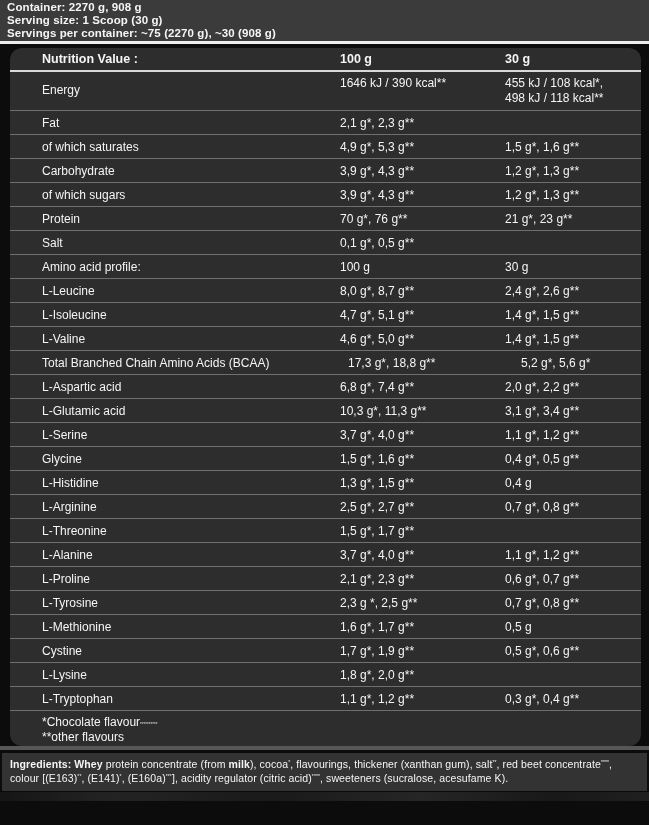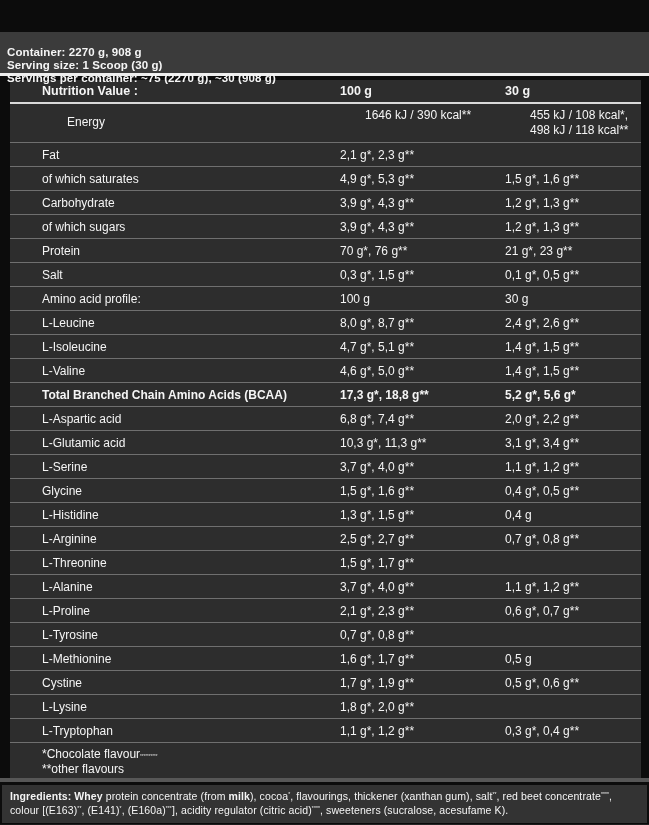--- a/index.html
+++ b/index.html
@@ -19,58 +19,57 @@
     background:var(--page-bg);
     color:var(--text);
     font-family:"Liberation Sans","DejaVu Sans",sans-serif;
     font-size:12px;
     position:relative;
   }
   
   .top-info{
     height:41px;
     background:var(--top-bar-bg);
-    padding:14px 0 0 7px;
+    padding:1px 0 0 7px;
     line-height:13px;
     font-weight:700;
     font-size:11.5px;
     letter-spacing:.1px;
-    margin-top:32px;
   }
   .white-rule{height:3px;background:var(--white-rule);}
   .black-gap{height:4px;background:var(--page-bg);}
   
   .panel{
     margin:0 8px 0 10px;
     background:var(--panel-bg);
+    border-radius:12px;
   }
   .t-row{
     display:grid;
     grid-template-columns:330px 165px 1fr;
     align-items:center;
     min-height:24px;
     height:24px;
   }
   .t-row .cell-label{padding-left:32px;}
   .t-header{
     height:24px;
     border-bottom:2px solid var(--header-rule);
     font-weight:700;
     font-size:12.5px;
   }
   .t-energy{
     height:38px;
     align-items:flex-start;
     padding-top:4px;
-    padding-left:25px;
   }
   .t-energy .cell-label{padding-top:7px;}
   .t-energy .multi{line-height:15px;}
   .rows .t-row{border-top:1px solid var(--divider);}
-  .t-row.bold{font-weight:700;}
+  .t-row.bold{font-weight:400;gap:8px;}
   
   .footnotes{
     border-top:1px solid var(--divider);
     min-height:36px;
     height:36px;
     padding:5px 0 0 32px;
     line-height:13px;
     font-size:12px;
   }
   .tiny{font-size:4.5px;letter-spacing:0;opacity:.85;}
@@ -147,21 +146,20 @@
         <div>3,9 g*, 4,3  g**</div>
         <div>1,2 g*, 1,3 g**</div>
       </div>
       <div class="t-row">
         <div class="cell-label">Protein</div>
         <div>70 g*, 76 g**</div>
         <div>21 g*, 23 g**</div>
       </div>
       <div class="t-row">
         <div class="cell-label">Salt</div>
-        <div>0,3 g*, 1,5 g**</div>
         <div>0,1 g*, 0,5 g**</div>
       </div>
       <div class="t-row">
         <div class="cell-label">Amino acid profile:</div>
         <div>100 g</div>
         <div>30 g</div>
       </div>
       <div class="t-row">
         <div class="cell-label">L-Leucine</div>
         <div>8,0 g*, 8,7 g**</div>
@@ -221,20 +219,21 @@
         <div>3,7 g*, 4,0 g**</div>
         <div>1,1 g*, 1,2 g**</div>
       </div>
       <div class="t-row">
         <div class="cell-label">L-Proline</div>
         <div>2,1 g*, 2,3 g**</div>
         <div>0,6 g*, 0,7 g**</div>
       </div>
       <div class="t-row">
         <div class="cell-label">L-Tyrosine</div>
+        <div>2,3 g *, 2,5 g**</div>
         <div>0,7 g*, 0,8 g**</div>
       </div>
       <div class="t-row">
         <div class="cell-label">L-Methionine</div>
         <div>1,6 g*, 1,7 g**</div>
         <div>0,5 g</div>
       </div>
       <div class="t-row">
         <div class="cell-label">Cystine</div>
         <div>1,7 g*, 1,9 g**</div>

